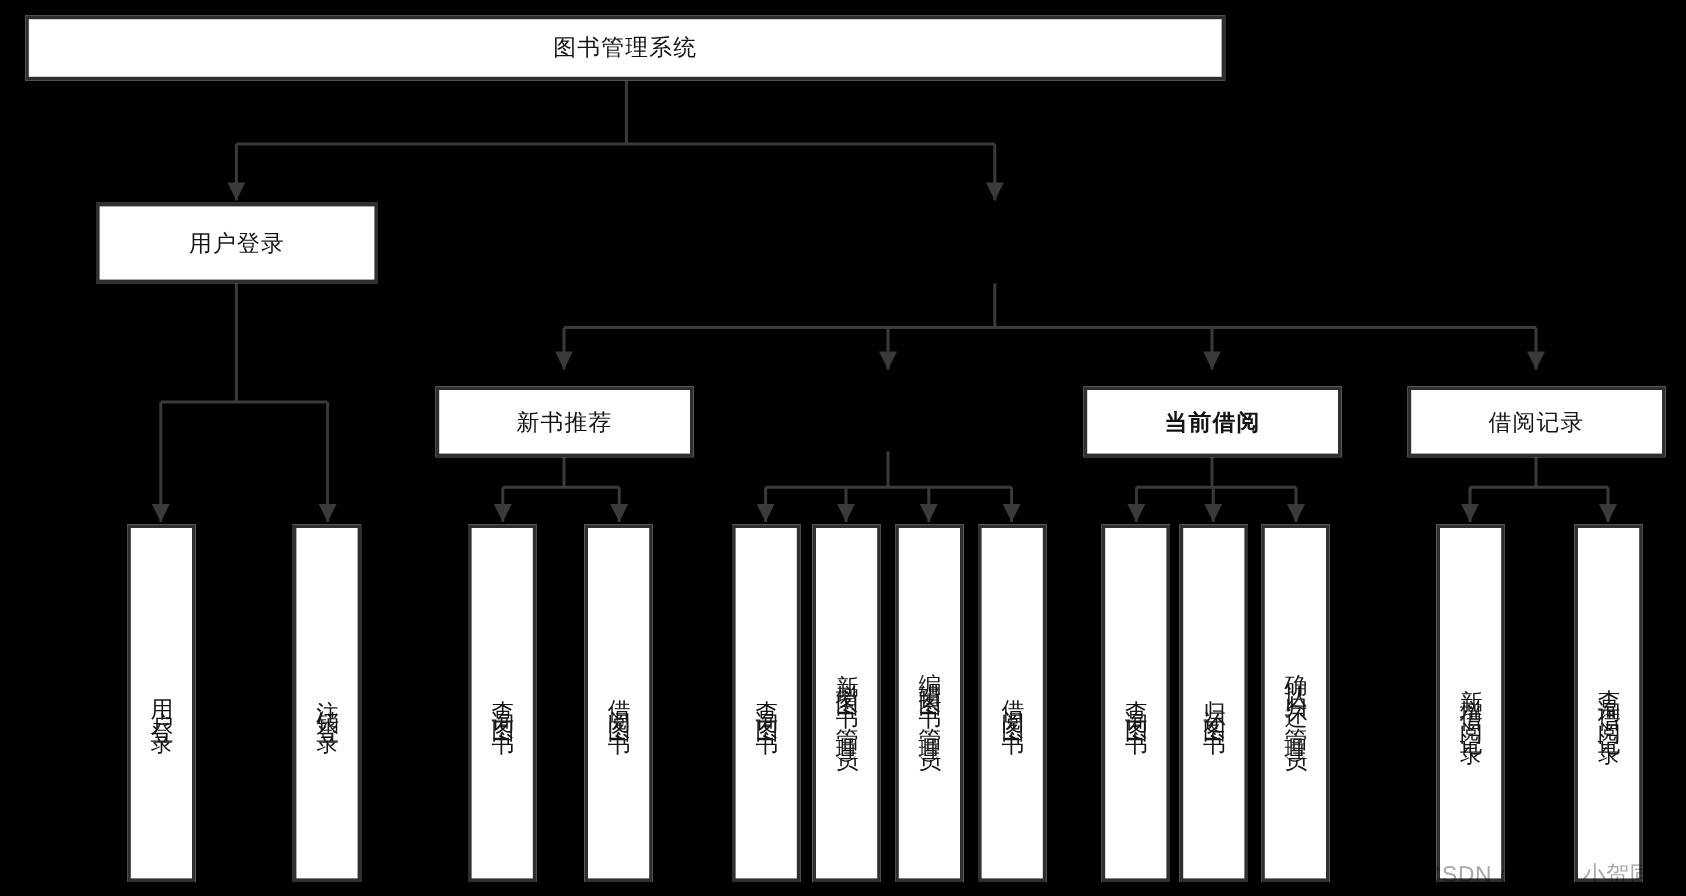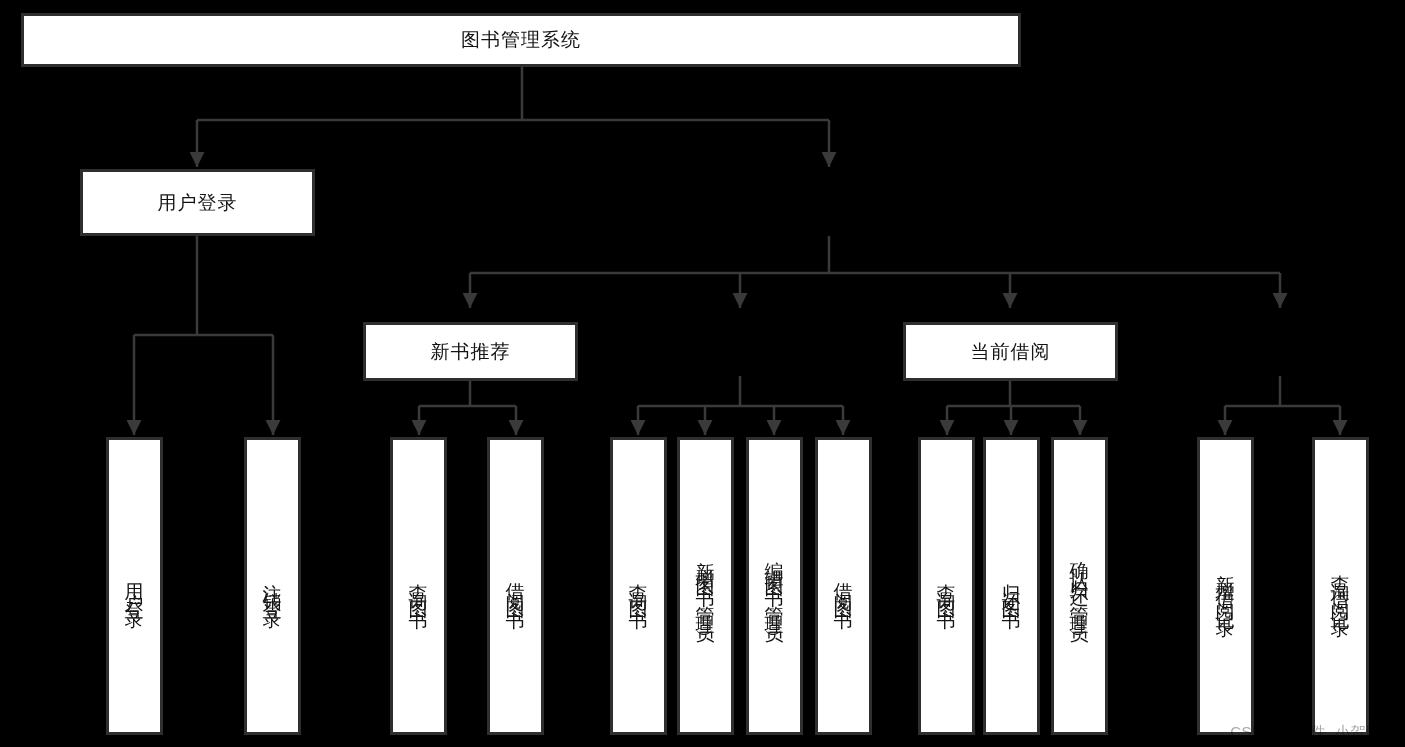--- a/index.html
+++ b/index.html
@@ -30,21 +30,21 @@
     text-align: center;
     letter-spacing: 1px;
   }
   .root-node  { left: 21px;  top: 13px;  width: 1000px; height: 54px; }
   .l2-node    { top: 169px; width: 235px; height: 67px; }
   .l2-user    { left: 80px; }
   .l2-book    { left: 711px; }
   .l3-node    { top: 310px; width: 215px; height: 59px; margin-top: 12px; }
   .l3-a { left: 363px; }
   .l3-b { left: 633px; }
-  .l3-c { left: 903px; }
+  .l3-c { left: 903px; font-weight: bold; }
   .l3-d { left: 1173px; }
   .leaf {
     top: 437px;
     width: 57px;
     height: 298px;
     writing-mode: vertical-lr;
     text-orientation: upright;
     letter-spacing: 9px;
     font-size: 19px;
     line-height: 1;
@@ -59,21 +59,21 @@
   .lf-8  { left: 815px; }
   .lf-9  { left: 918px; }
   .lf-10 { left: 983px; }
   .lf-11 { left: 1051px; }
   .lf-12 { left: 1197px; }
   .lf-13 { left: 1312px; }
   .watermark {
     position: absolute;
     right: 8px;
     bottom: 5px;
-    font-size: 15px;
+    font-size: 19px;
     color: #a8a8a8;
     letter-spacing: 0.5px;
     z-index: 5;
     mix-blend-mode: multiply;
     white-space: nowrap;
   }
   .wire { stroke: #3a3a3a; stroke-width: 2.5; fill: none; }
   .ah-fill { fill: #3a3a3a; }
 </style>
 </head>
@@ -135,20 +135,21 @@
       <line class="wire" x1="1340" y1="406" x2="1340" y2="435" marker-end="url(#ah)"></line>
     </g>
   </svg>
 
   <div class="node root-node">图书管理系统</div>
 
   <div class="node l2-node l2-user">用户登录</div>
 
   <div class="node l3-node l3-a">新书推荐</div>
   <div class="node l3-node l3-c">当前借阅</div>
+  <div class="node l3-node l3-d">借阅记录</div>
 
   <div class="node leaf lf-1">用户登录</div>
   <div class="node leaf lf-2">注销登录</div>
 
   <div class="node leaf lf-3">查询图书</div>
   <div class="node leaf lf-4">借阅图书</div>
 
   <div class="node leaf lf-5">查询图书</div>
   <div class="node leaf lf-6">新增图书（管理员）</div>
   <div class="node leaf lf-7">编辑图书（管理员）</div>

